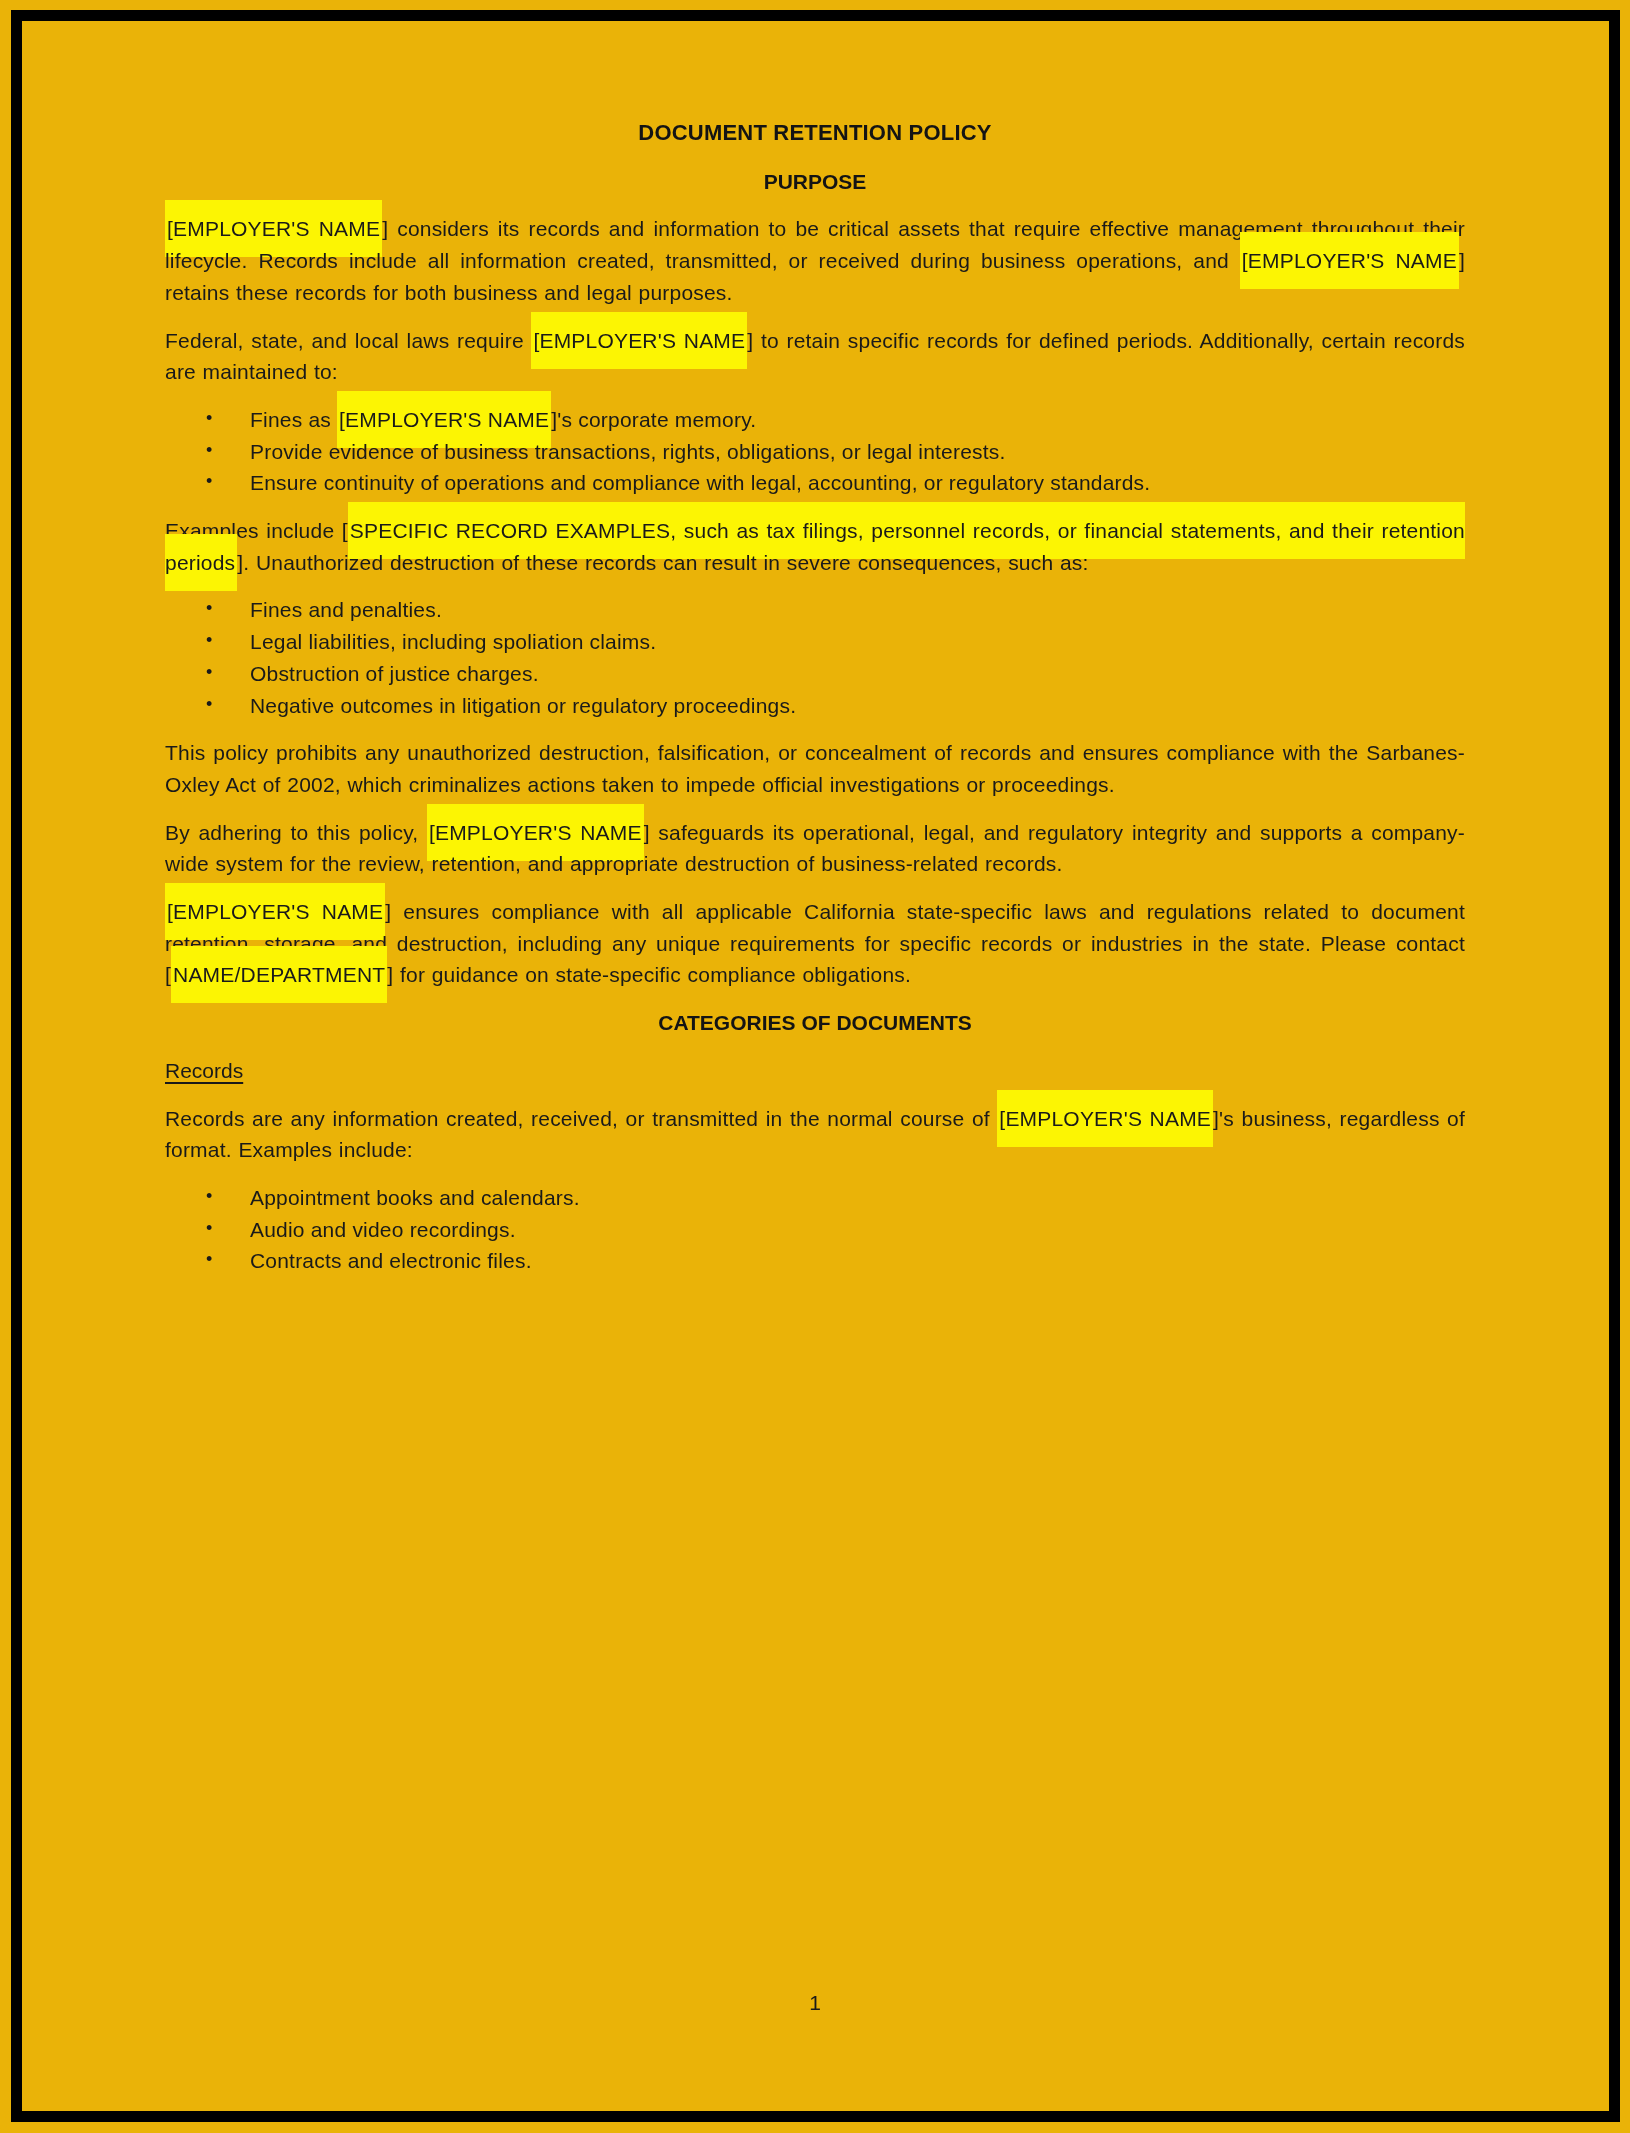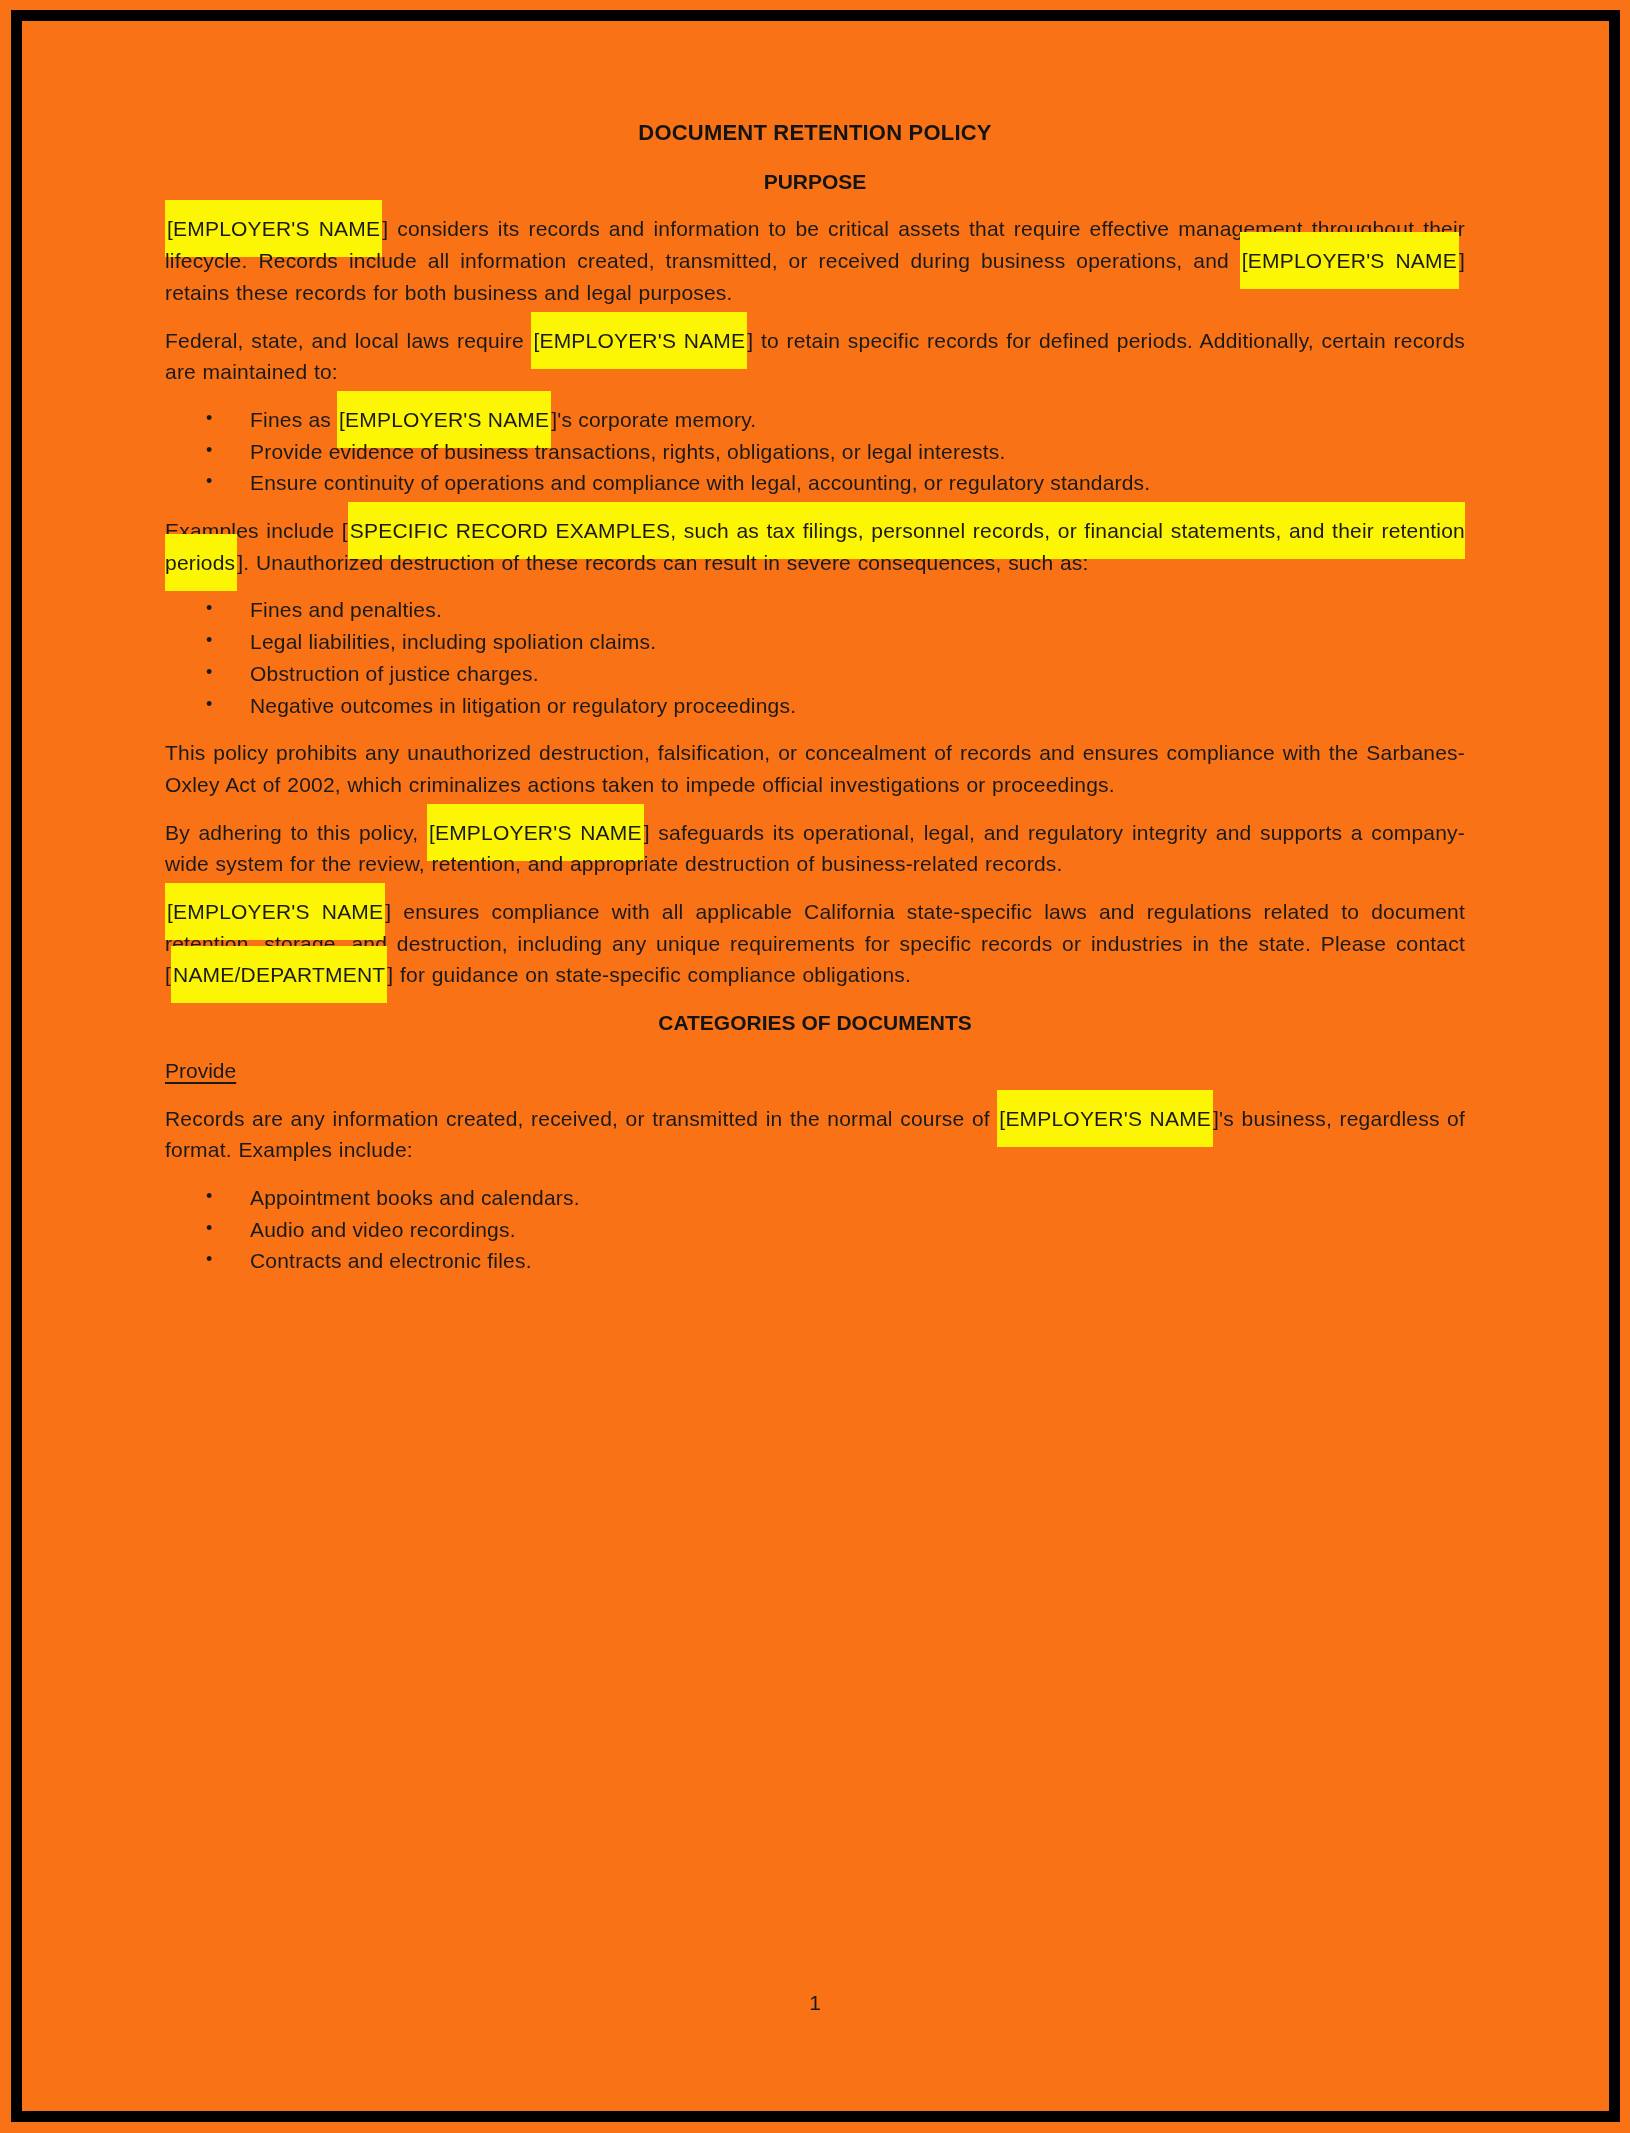--- a/index.html
+++ b/index.html
@@ -4,21 +4,21 @@
 <style>
   html, body {
     margin: 0;
     padding: 0;
     background: #ffffff;
   }
   .page {
     position: relative;
     width: 1630px;
     height: 2133px;
-    background: #f97316;
+    background: #eab308;
     font-family: "Liberation Sans", "DejaVu Sans", sans-serif;
     color: #1a1a1a;
     overflow: hidden;
     text-decoration: underline;
   }
   .frame {
     position: absolute;
     left: 11px;
     top: 10px;
     right: 10px;
@@ -118,21 +118,21 @@
         <ul class="bullets">
           <li><span class="bullet">•</span><span>Fines and penalties.</span></li>
           <li><span class="bullet">•</span><span>Legal liabilities, including spoliation claims.</span></li>
           <li><span class="bullet">•</span><span>Obstruction of justice charges.</span></li>
           <li><span class="bullet">•</span><span>Negative outcomes in litigation or regulatory proceedings.</span></li>
         </ul>
         <p class="para"><span>This policy prohibits any unauthorized destruction, falsification, or concealment of records and ensures compliance with the Sarbanes-Oxley Act of 2002, which criminalizes actions taken to impede official investigations or proceedings.</span></p>
         <p class="para"><span>By adhering to this policy, </span><span class="hl">[EMPLOYER'S NAME</span><span>] safeguards its operational, legal, and regulatory integrity and supports a company-wide system for the review, retention, and appropriate destruction of business-related records.</span></p>
         <p class="para"><span class="hl">[EMPLOYER'S NAME</span><span>] ensures compliance with all applicable California state-specific laws and regulations related to document retention, storage, and destruction, including any unique requirements for specific records or industries in the state. Please contact [</span><span class="hl">NAME/DEPARTMENT</span><span>] for guidance on state-specific compliance obligations.</span></p>
         <h2 class="heading">CATEGORIES OF DOCUMENTS</h2>
-        <h3 class="subheading">Provide</h3>
+        <h3 class="subheading">Records</h3>
         <p class="para"><span>Records are any information created, received, or transmitted in the normal course of </span><span class="hl">[EMPLOYER'S NAME</span><span>]'s business, regardless of format. Examples include:</span></p>
         <ul class="bullets">
           <li><span class="bullet">•</span><span>Appointment books and calendars.</span></li>
           <li><span class="bullet">•</span><span>Audio and video recordings.</span></li>
           <li><span class="bullet">•</span><span>Contracts and electronic files.</span></li>
         </ul>
       </div>
   </div>
   <div class="footer-pagenum">1</div>
 </div>

